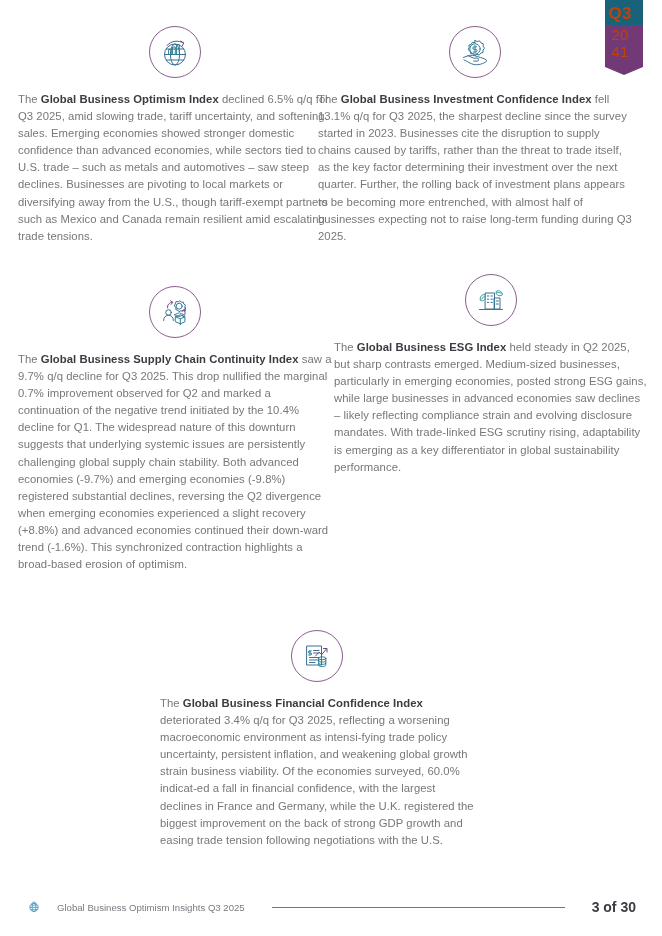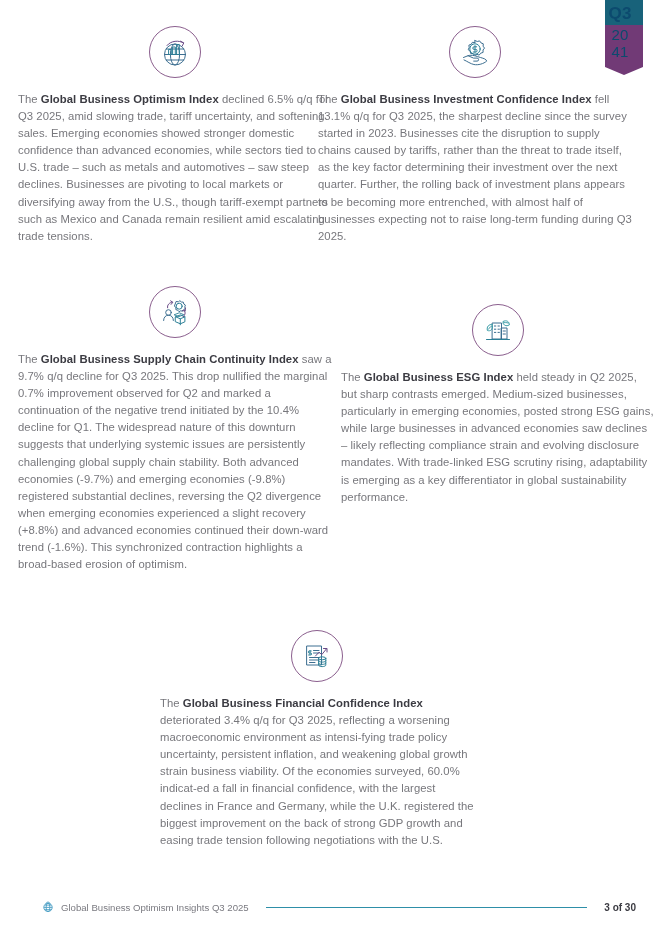--- a/index.html
+++ b/index.html
@@ -23,21 +23,21 @@
     right: 19px;
     width: 38px;
     height: 75px;
   }
   .ribbon svg { display: block; }
   .ribbon-label {
     position: absolute;
     left: 0;
     width: 30px;
     text-align: center;
-    color: #0c4a6e;
+    color: #c2410c;
     font-weight: bold;
     letter-spacing: .2px;
   }
   .ribbon-q   { top: 4px;  font-size: 17px; }
   .ribbon-y1  { top: 26px; font-size: 15px; font-weight: normal; }
   .ribbon-y2  { top: 43px; font-size: 15px; font-weight: normal; }
 
   
   .page {
     position: absolute;
@@ -74,48 +74,48 @@
   }
   .body-text b {
     color: #3b3b42;
     font-weight: bold;
   }
 
   
   .card-optimism    { left: 18px;  top: 26px;  width: 314px; }
   .card-investment  { left: 318px; top: 26px;  width: 314px; }
   .card-supplychain { left: 18px;  top: 286px; width: 314px; }
-  .card-esg         { left: 334px; top: 304px; width: 314px; margin-left: 7px; }
+  .card-esg         { left: 334px; top: 274px; width: 314px; }
   .card-financial   { left: 160px; top: 630px; width: 314px; }
 
   
   .footer {
     position: absolute;
-    left: 42px;
+    left: 28px;
     right: 26px;
     bottom: 20px;
     height: 18px;
     display: flex;
     align-items: center;
-    gap: 7px;
+    gap: 17px;
   }
   .footer-icon { flex: 0 0 auto; display: block; }
   .footer-text {
     font-size: 9.6px;
     color: #7a7a80;
     white-space: nowrap;
   }
   .footer-rule {
     flex: 1 1 auto;
     height: 1px;
     background: #2e8fa8;
     margin: 0 10px;
   }
   .footer-page {
-    font-size: 10px;
+    font-size: 14px;
     font-weight: bold;
     color: #3b3b42;
     white-space: nowrap;
   }
 </style>
 </head>
 <body>
 
 <div class="page">
 

